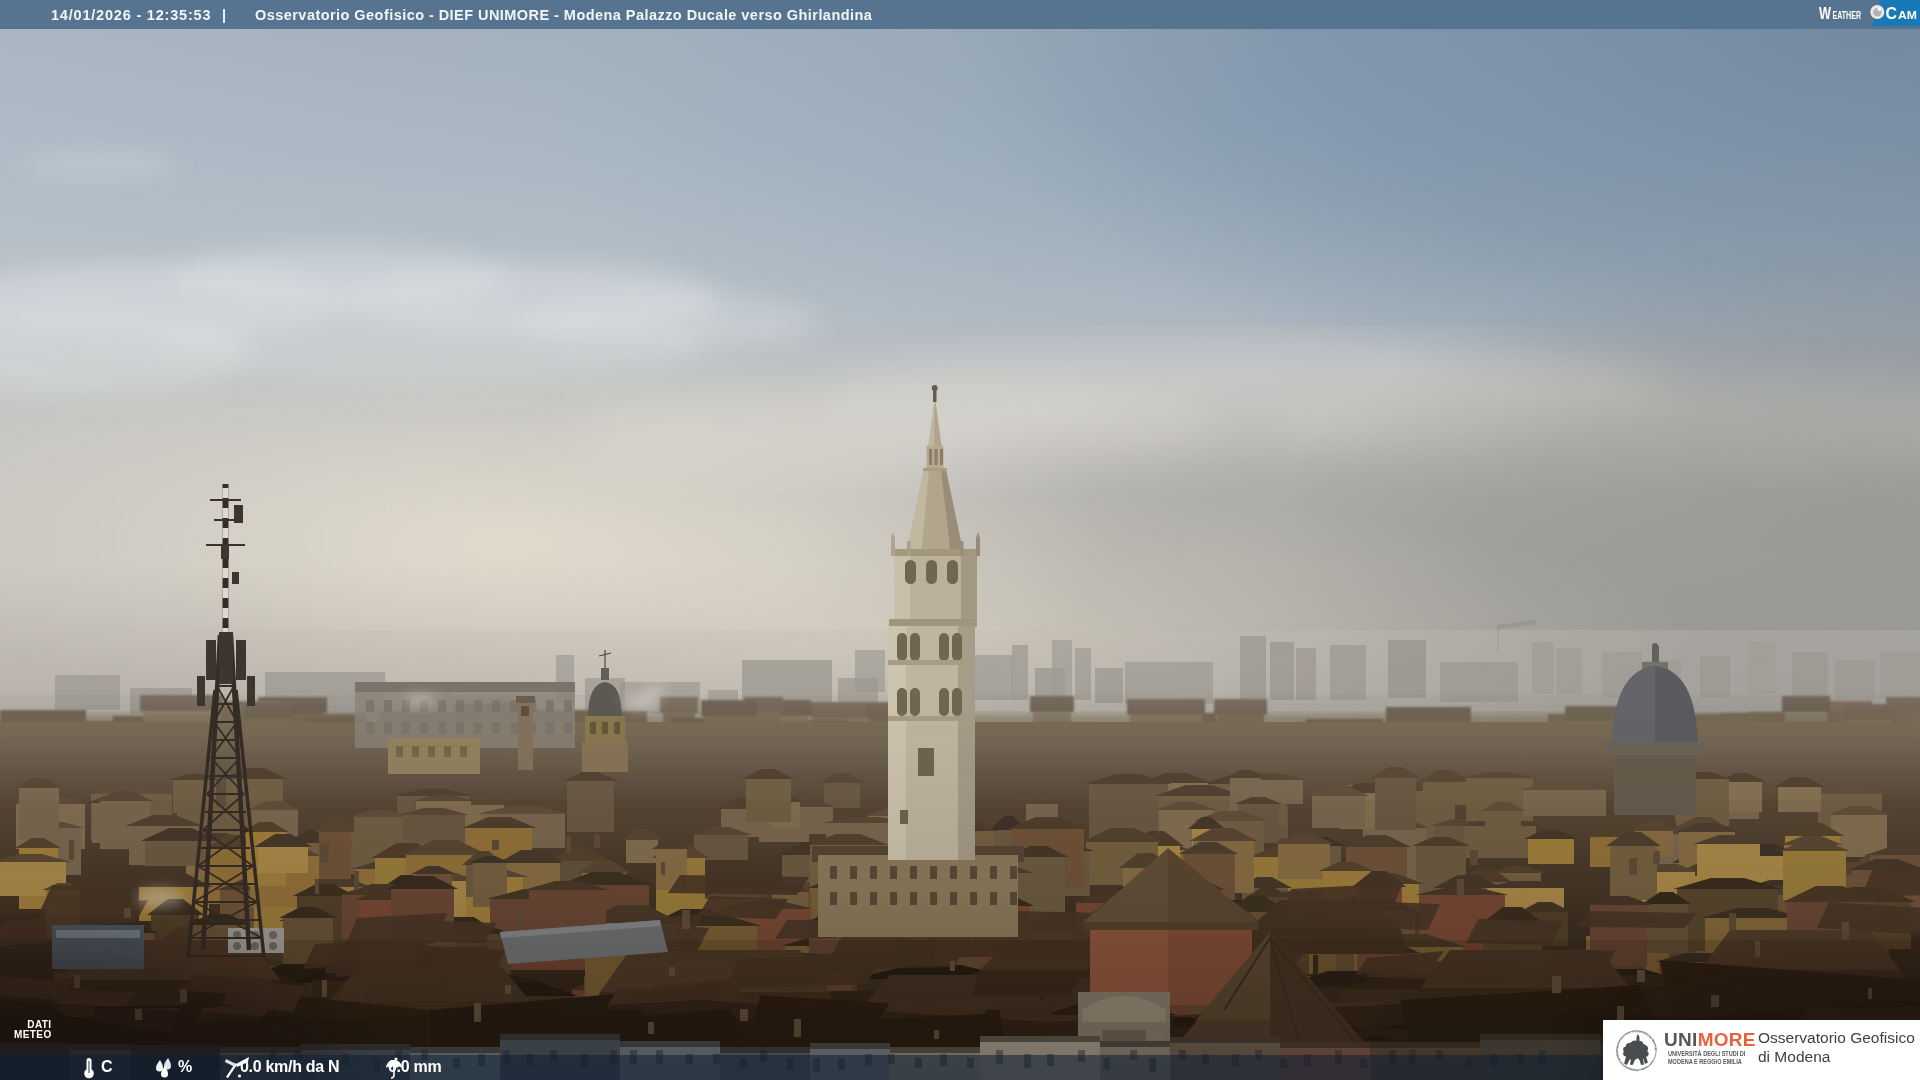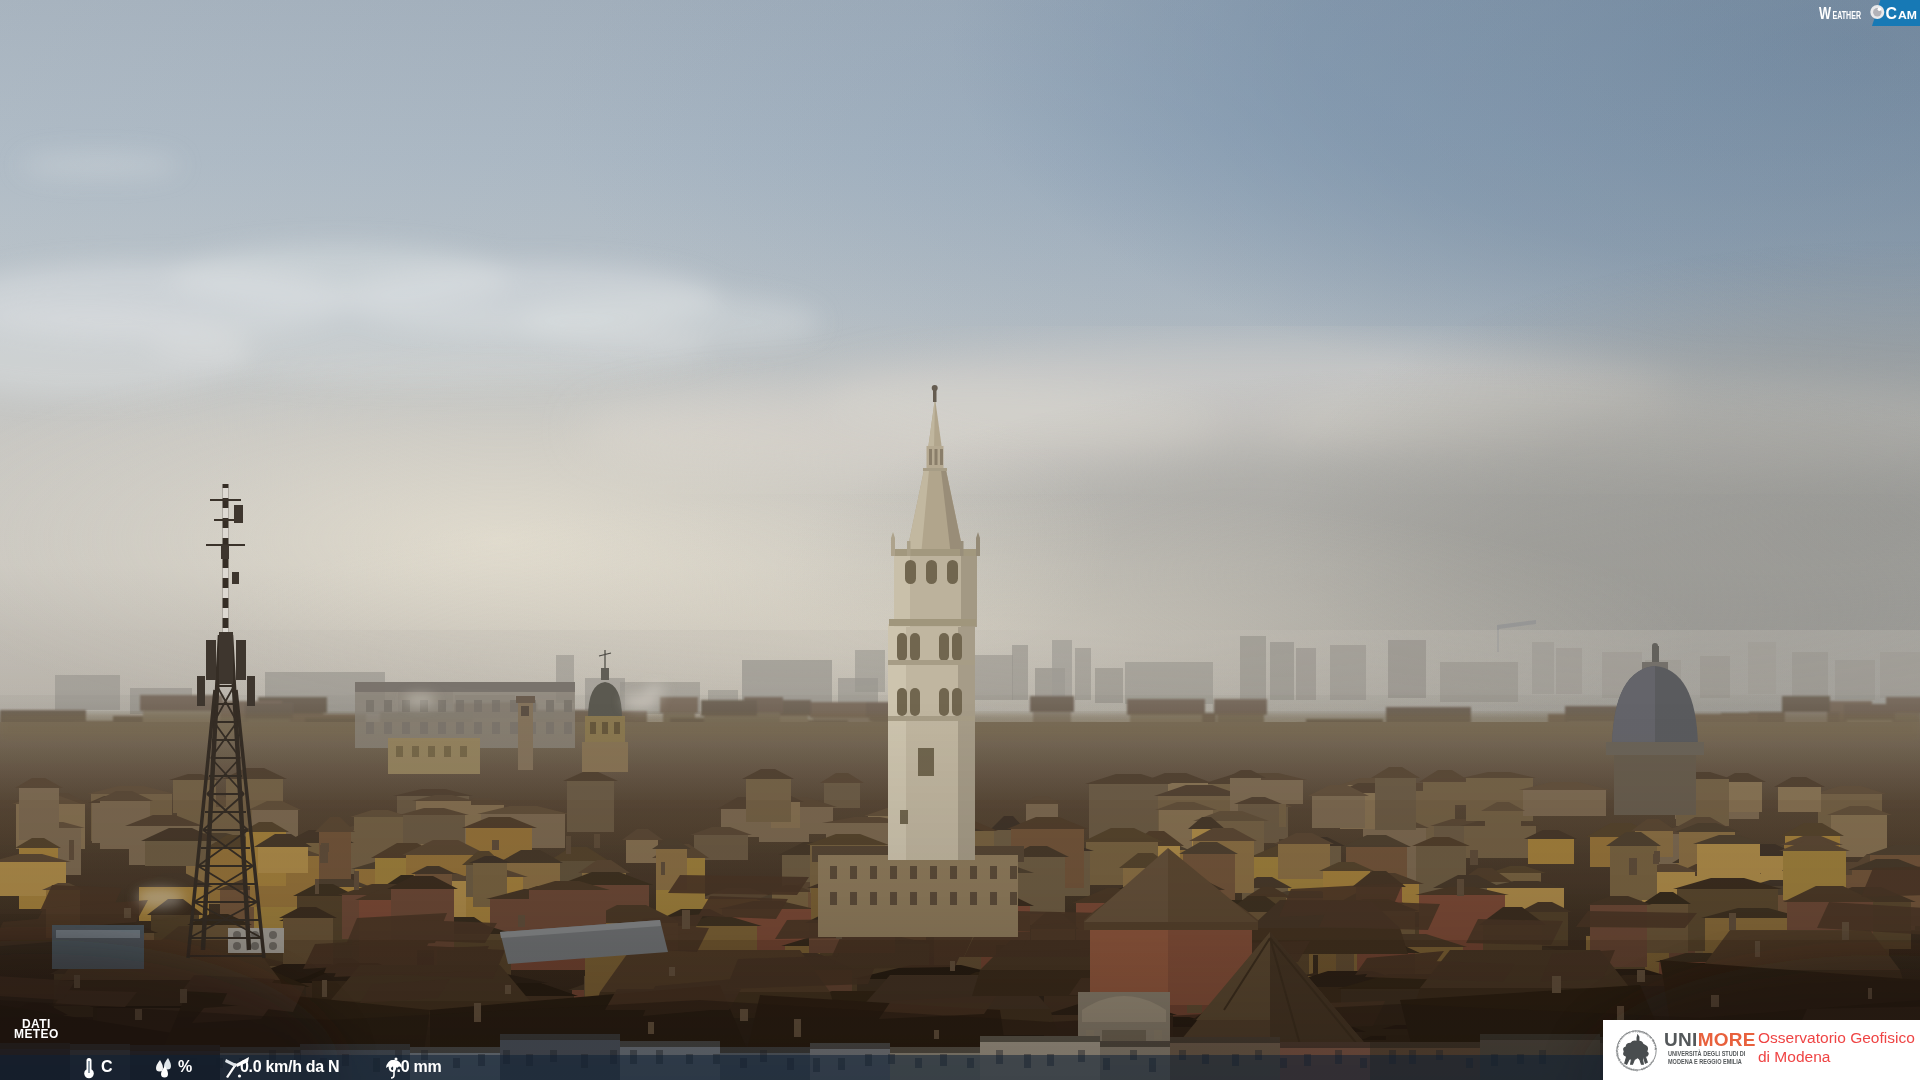--- a/index.html
+++ b/index.html
@@ -5,29 +5,29 @@
 #wrap{position:relative;width:1920px;height:1080px;overflow:hidden;
   font-family:"Liberation Sans",sans-serif;}
 #scene{position:absolute;left:0;top:0;}
 #topbar{position:absolute;left:0;top:0;width:1920px;height:29px;background:#56748f;
   color:#f2f5f7;font-weight:bold;font-size:14.5px;letter-spacing:0.8px;}
 #topbar .t{position:absolute;top:7px;white-space:nowrap;}
 #topbar .t3{letter-spacing:0.45px;}
 #botbar{position:absolute;left:0;top:1055px;width:1920px;height:25px;
   background:rgba(15,32,52,0.55);}
 #datim{position:absolute;left:14px;top:1020px;color:#fff;font-weight:bold;
-  font-size:12px;line-height:9.8px;text-align:center;letter-spacing:0.4px;}
+  font-size:10px;line-height:9.8px;text-align:right;letter-spacing:0.4px;}
 .bv{position:absolute;top:1058px;color:#fff;font-weight:bold;font-size:16px;letter-spacing:-0.3px;}
 #ucard{position:absolute;left:1603px;top:1020px;width:317px;height:60px;background:#fff;}
 #ucard .uni{position:absolute;left:61px;top:9px;font-size:19px;font-weight:bold;
   letter-spacing:0.3px;color:#54585a;white-space:nowrap;}
 #ucard .uni b{color:#e8613d;font-weight:bold;}
 #ucard .sub{position:absolute;left:65px;top:30px;font-size:7.5px;font-weight:bold;
   color:#54585a;line-height:8.4px;white-space:nowrap;transform:scaleX(0.74);transform-origin:left top;}
-#ucard .oss{position:absolute;left:155px;top:8px;font-size:15.5px;color:#ef4444;line-height:19px;white-space:nowrap;}
+#ucard .oss{position:absolute;left:155px;top:8px;font-size:15.5px;color:#404040;line-height:19px;white-space:nowrap;}
 </style></head>
 <body>
 <div id="wrap">
 <svg id="scene" width="1920" height="1080" viewBox="0 0 1920 1080">
 <defs>
 <linearGradient id="sky" x1="0" y1="0" x2="0" y2="1">
  <stop offset="0" stop-color="#9dabb9"></stop>
  <stop offset="0.2" stop-color="#a6b4c1"></stop>
  <stop offset="0.4" stop-color="#b5bec5"></stop>
  <stop offset="0.56" stop-color="#c2c1bd"></stop>
@@ -1582,20 +1582,25 @@
 <rect x="1491" y="1054" width="7" height="12"></rect>
 <rect x="1517" y="1054" width="7" height="10"></rect>
 <rect x="1539" y="1050" width="7" height="14"></rect>
 </g>
 </g>
 <rect x="0" y="700" width="1920" height="380" fill="url(#vlin)"></rect>
 <ellipse cx="40" cy="1070" rx="300" ry="130" fill="#140e08" opacity="0.3" filter="url(#b20)"></ellipse>
 <ellipse cx="1880" cy="1075" rx="300" ry="120" fill="#140e08" opacity="0.25" filter="url(#b20)"></ellipse>
 </svg>
 
+<div id="topbar">
+ <div class="t" style="left:51px">14/01/2026 - 12:35:53</div>
+ <div class="t" style="left:222px">|</div>
+ <div class="t t3" style="left:255px">Osservatorio Geofisico - DIEF UNIMORE - Modena Palazzo Ducale verso Ghirlandina</div>
+</div>
 
 <svg id="wcam" style="position:absolute;top:0;left:1788px" width="132" height="40" viewBox="0 0 132 40">
  <polygon points="92.4,0 132,0 132,26 84,26" fill="#1779b5"></polygon>
  <text x="31" y="18.5" font-family="Liberation Sans,sans-serif" fill="#fff" font-size="16" font-weight="bold" textLength="12" lengthAdjust="spacingAndGlyphs">W</text>
  <text x="44.5" y="18.5" font-family="Liberation Sans,sans-serif" fill="#fff" font-size="11" font-weight="bold" textLength="28.5" lengthAdjust="spacingAndGlyphs">EATHER</text>
  <circle cx="89.3" cy="12" r="7" fill="#e9e9eb"></circle>
  <circle cx="89.3" cy="12.3" r="4.2" fill="#b2b2b8"></circle>
  <circle cx="91.4" cy="9.2" r="1.8" fill="#fff"></circle>
  <text x="97.5" y="18.5" font-family="Liberation Sans,sans-serif" fill="#fff" font-size="16" font-weight="bold" textLength="11.5" lengthAdjust="spacingAndGlyphs">C</text>
  <text x="110" y="18.5" font-family="Liberation Sans,sans-serif" fill="#fff" font-size="11" font-weight="bold" textLength="19" lengthAdjust="spacingAndGlyphs">AM</text>

